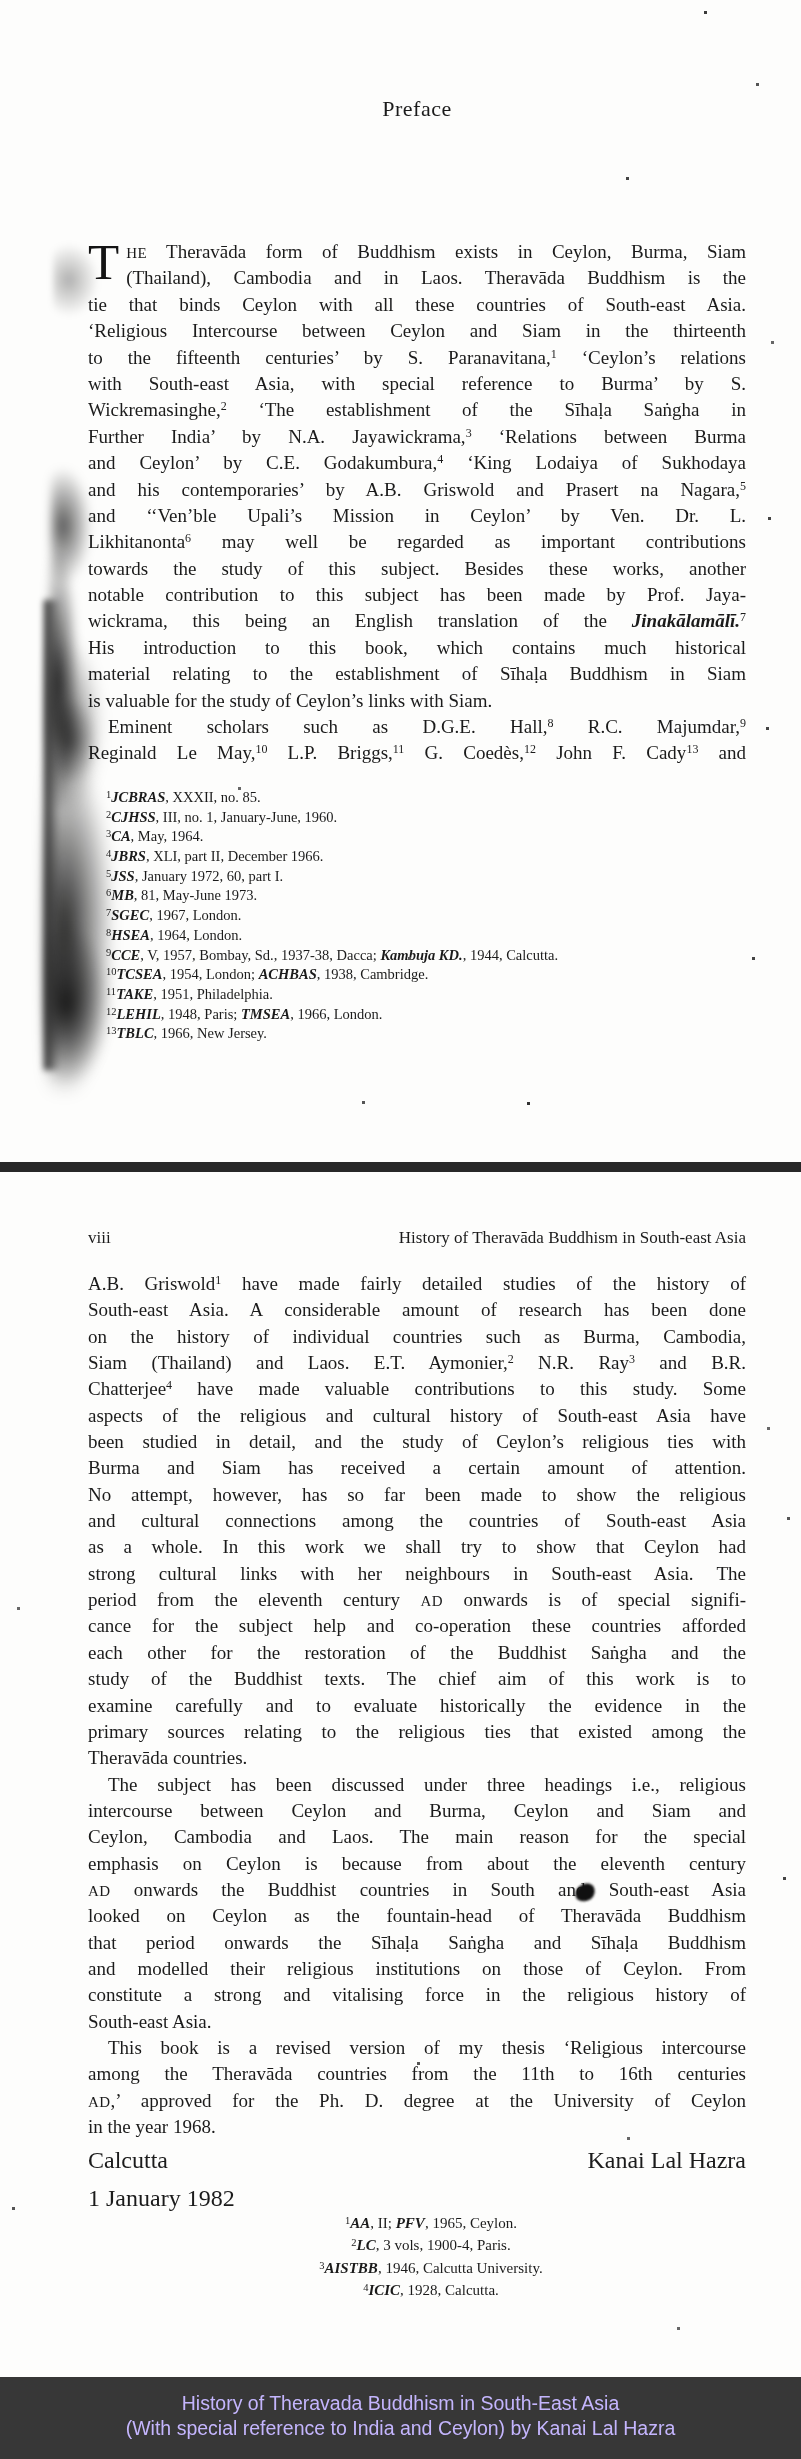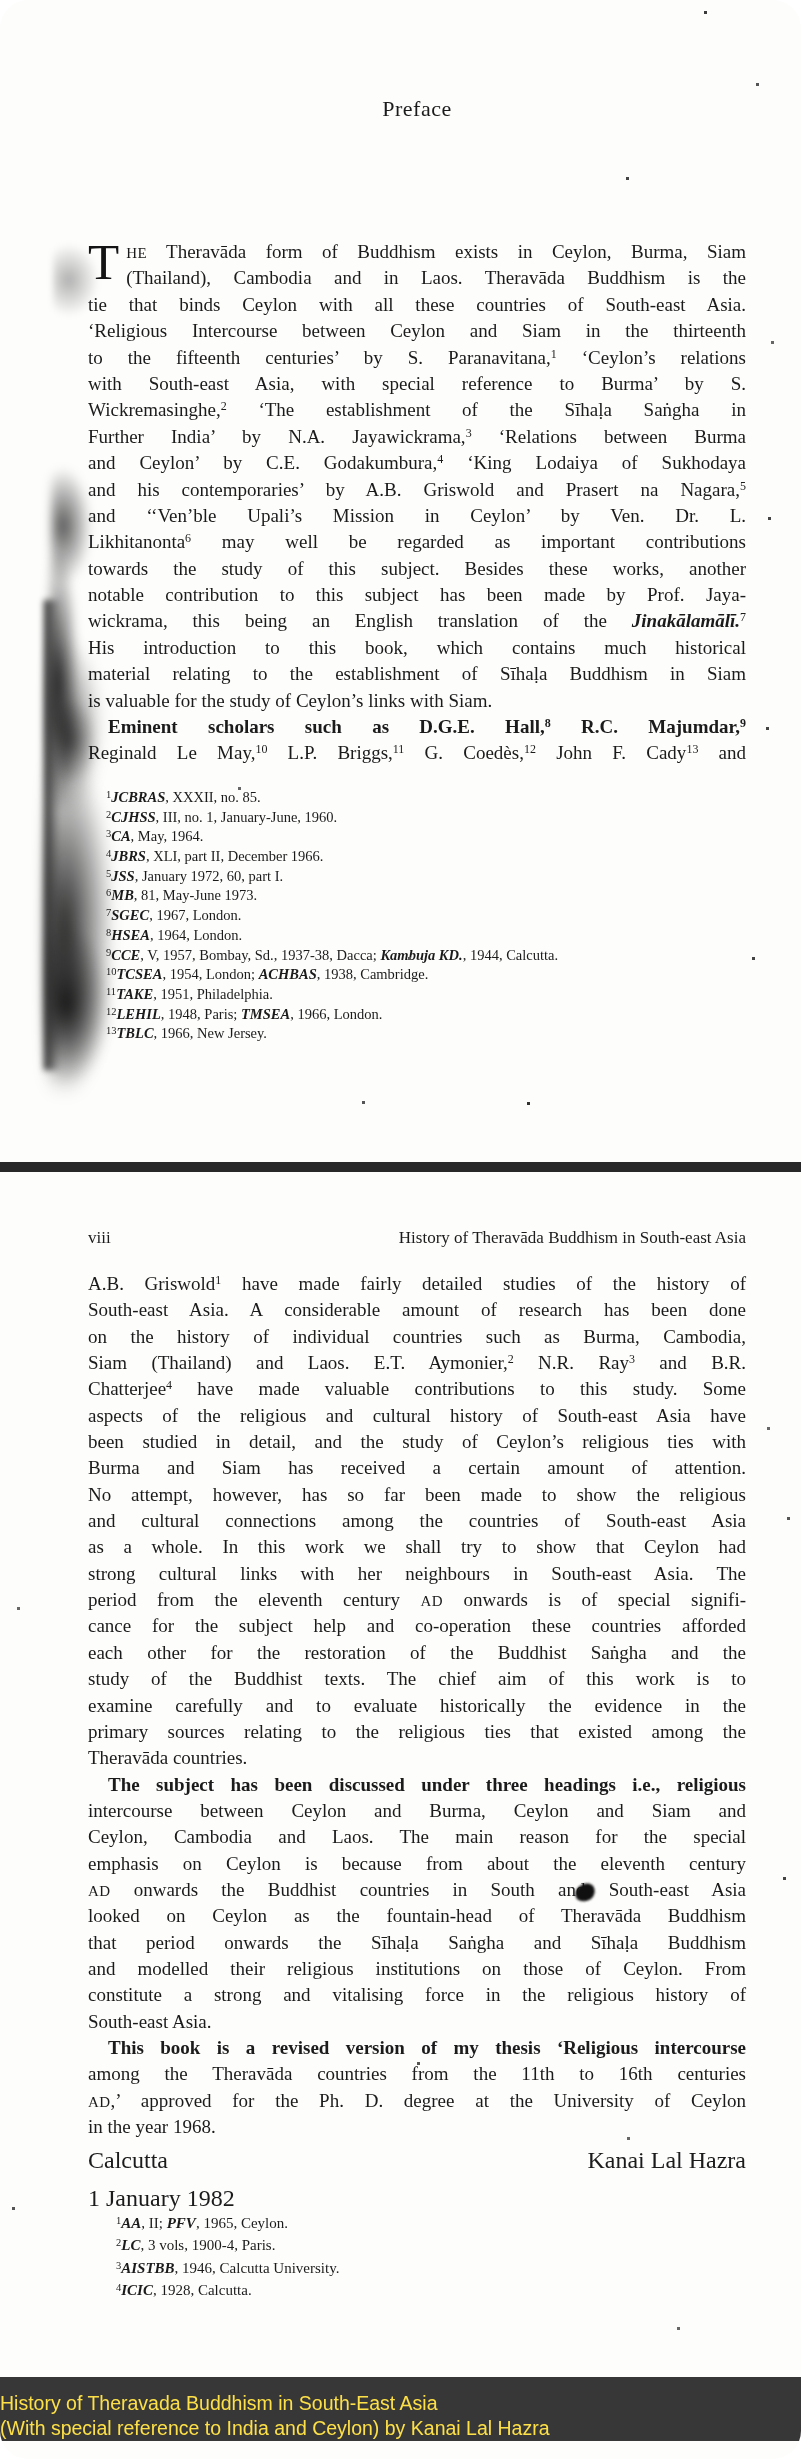--- a/index.html
+++ b/index.html
@@ -16,47 +16,47 @@
   }
   .p1body{position:absolute;top:239px;left:88px;width:658px;font-size:19px;}
   .p2body{position:absolute;top:1271px;left:88px;width:658px;font-size:19px;}
   .line{
     height:26.4px;line-height:26.4px;
     text-align:justify;text-align-last:justify;-moz-text-align-last:justify;
     white-space:normal;
   }
   .p2body .line{height:26.35px;line-height:26.35px;}
   .line.endline{text-align-last:left;-moz-text-align-last:left;}
-  .line.ind{text-indent:20px;font-weight:bold;}
+  .line.ind{text-indent:20px;}
   .dropcap{
     float:left;font-size:51px;line-height:44px;height:49px;
     padding:1px 7px 0 0;color:#141414;
   }
   .seg-i{font-style:italic;font-weight:bold;}
   .seg-sup{font-size:12px;position:relative;top:-6px;}
   .seg-sc{font-size:15px;letter-spacing:.4px;}
   
   .p1fns{position:absolute;top:788px;left:88px;width:658px;font-size:14.5px;}
   .p2fns{position:absolute;top:2212px;left:88px;width:658px;font-size:15px;}
   .fnline{height:19.7px;line-height:19.7px;padding-left:18px;text-align:left;}
-  .p2fns .fnline{height:22.4px;line-height:22.4px;padding-left:28px;}
+  .p2fns .fnline{height:22.4px;line-height:22.4px;padding-left:28px;text-align:center;}
   .fnline .seg-sup{font-size:10.5px;top:-4px;}
   
   .divider{position:absolute;top:1162px;left:0;width:801px;height:10px;background:#282828;}
   .p2head{
     position:absolute;top:1228px;left:88px;width:658px;
     font-size:17px;display:flex;justify-content:space-between;align-items:baseline;
   }
   .sig{position:absolute;top:2147px;left:88px;width:658px;font-size:24px;}
   .sigrow{display:flex;justify-content:space-between;line-height:26px;}
   .sigdate{line-height:26px;margin-top:12px;}
   
   .caption{
-    position:absolute;top:2377px;left:0;width:801px;height:64px;
-    background:#373737;color:#fde047;text-align:left;
+    position:absolute;top:2377px;left:0;width:801px;height:82px;
+    background:#373737;color:#c4b5fd;text-align:center;
     font-family:"Liberation Sans","DejaVu Sans",sans-serif;
   }
   .capline{font-size:19.5px;line-height:25px;white-space:nowrap;}
   .capline.first{margin-top:14px;}
   
   .artifacts{position:absolute;left:0;top:0;width:801px;height:2459px;pointer-events:none;}
   .blob{position:absolute;mix-blend-mode:multiply;}
   .b1{left:53px;top:243px;width:46px;height:74px;background:radial-gradient(ellipse at 35% 50%,rgba(0,0,0,.30),rgba(0,0,0,0) 70%);filter:blur(3px);}
   .b2{left:51px;top:468px;width:40px;height:116px;background:radial-gradient(ellipse at 30% 50%,rgba(0,0,0,.65),rgba(0,0,0,0) 72%);filter:blur(5px);}
   .b3{left:48px;top:552px;width:30px;height:256px;background:radial-gradient(ellipse at 35% 50%,rgba(0,0,0,.8),rgba(0,0,0,0) 75%);filter:blur(4px);}
@@ -78,21 +78,21 @@
       767px 728px 0 1px #444, 239px 788px 0 1px #666, 409px 958px 0 1px #555,
       753px 958px 0 1px #444, 528px 1103px 0 1px #333, 363px 1102px 0 1px #555,
       768px 1428px 0 1px #666, 788px 1518px 0 1px #555, 18px 1608px 0 1px #666,
       784px 1878px 0 1px #444, 418px 2063px 0 1px #555, 628px 2138px 0 1px #666,
       13px 2208px 0 1px #555, 678px 2328px 0 1px #666;
   }
 </style>
 </head>
 <body>
 
-<div class="sheet" style="color: rgb(27, 27, 27); background: rgb(253, 253, 252); border-radius: 28px;">
+<div class="sheet" style="color: rgb(27, 27, 27); background: rgb(253, 253, 252);">
 
   <div class="preface">Preface</div>
   <div class="p1body">
       <div class="para">
         <span class="dropcap">T</span>
         <div class="line"><span class="seg-sc">HE</span><span class="seg-r"> Theravāda form of Buddhism exists in Ceylon, Burma, Siam</span></div>
         <div class="line"><span class="seg-r">(Thailand), Cambodia and in Laos. Theravāda Buddhism is the</span></div>
         <div class="line"><span class="seg-r">tie that binds Ceylon with all these countries of South-east Asia.</span></div>
         <div class="line"><span class="seg-r">‘Religious Intercourse between Ceylon and Siam in the thirteenth</span></div>
         <div class="line"><span class="seg-r">to the fifteenth centuries’ by S. Paranavitana,</span><span class="seg-sup">1</span><span class="seg-r"> ‘Ceylon’s relations</span></div>

